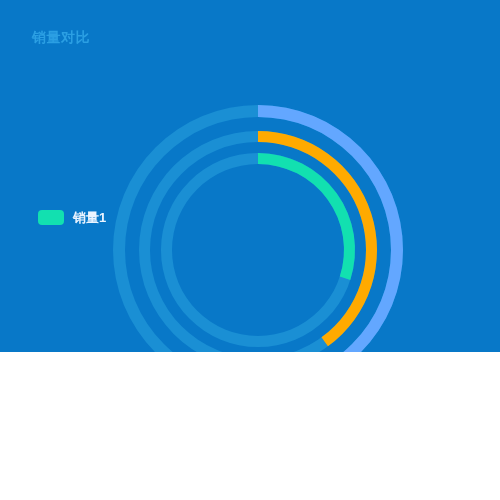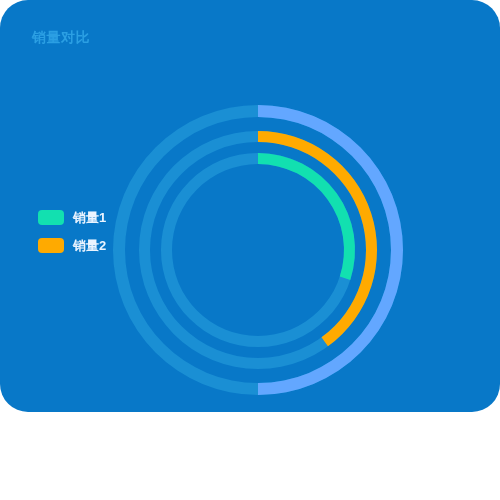--- a/index.html
+++ b/index.html
@@ -8,42 +8,40 @@
   }
   body {
     width: 500px;
     height: 500px;
     overflow: hidden;
     font-family: "Liberation Sans", "DejaVu Sans", sans-serif;
   }
   #chart-root {
     position: relative;
     width: 500px;
-    height: 412px;
+    height: 352px;
     background: #0878c8;
     overflow: hidden;
-    border-radius: 28px;
   }
   #chart-title {
     position: absolute;
     left: 32px;
     top: 27px;
     font-size: 14px;
     font-weight: bold;
     color: #2b9fe3;
     letter-spacing: 0.5px;
     line-height: 20px;
     white-space: nowrap;
   }
   #legend {
     position: absolute;
     left: 38px;
     top: 209px;
     display: flex;
-    flex-direction: column;
     gap: 12px;
   }
   .legend-item {
     display: flex;
     flex-direction: row;
     align-items: center;
     height: 16px;
   }
   .legend-swatch {
     width: 26px;
@@ -86,19 +84,15 @@
       </g>
   </svg>
 
   <div id="chart-title" style="color: rgb(43, 159, 227);">销量对比</div>
 
   <div id="legend">
     <div class="legend-item">
       <span class="legend-swatch" style="background: rgb(18, 224, 176);"></span>
       <span class="legend-label" style="color: rgb(234, 244, 255);">销量1</span>
     </div>
-    <div class="legend-item">
-      <span class="legend-swatch" style="background: rgb(255, 170, 0);"></span>
-      <span class="legend-label" style="color: rgb(234, 244, 255);">销量2</span>
-    </div>
   </div>
 
 </div>
 
 </body></html>

